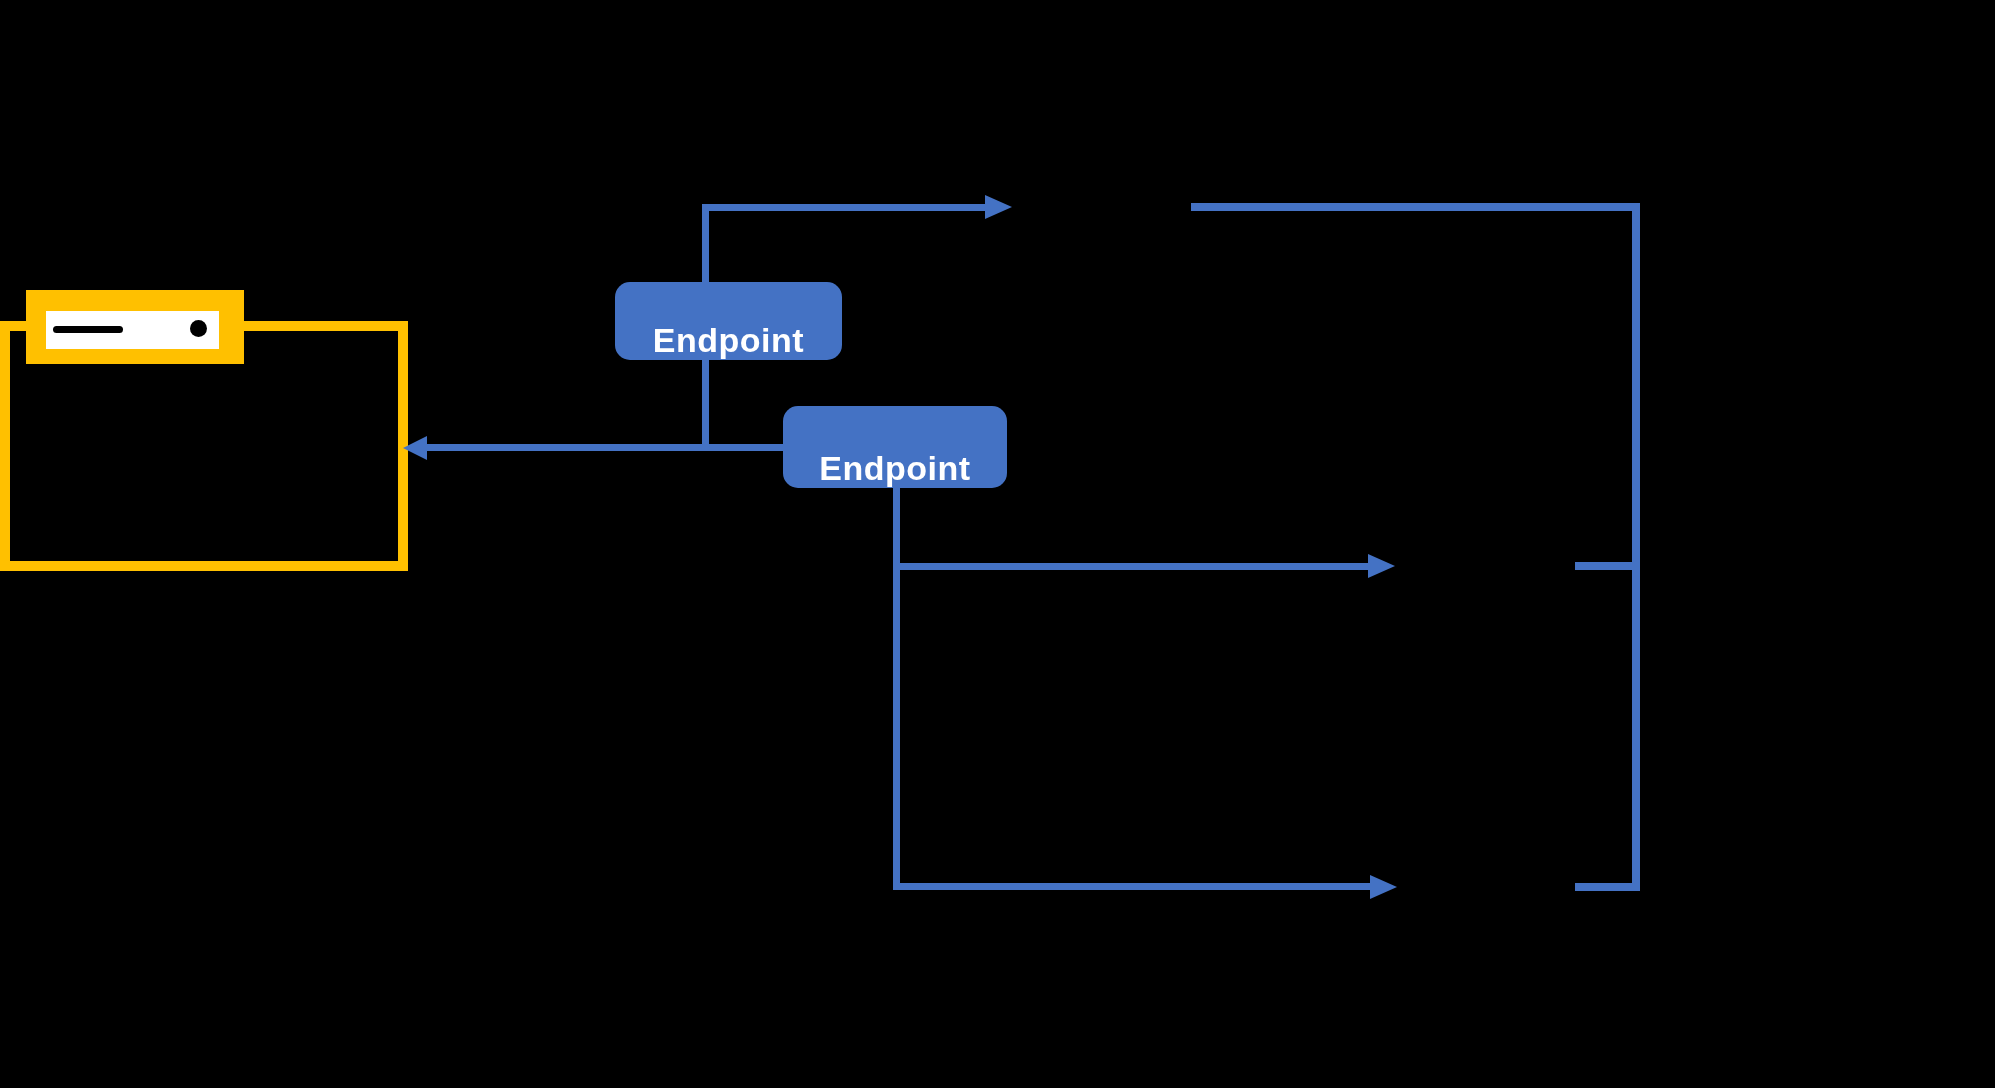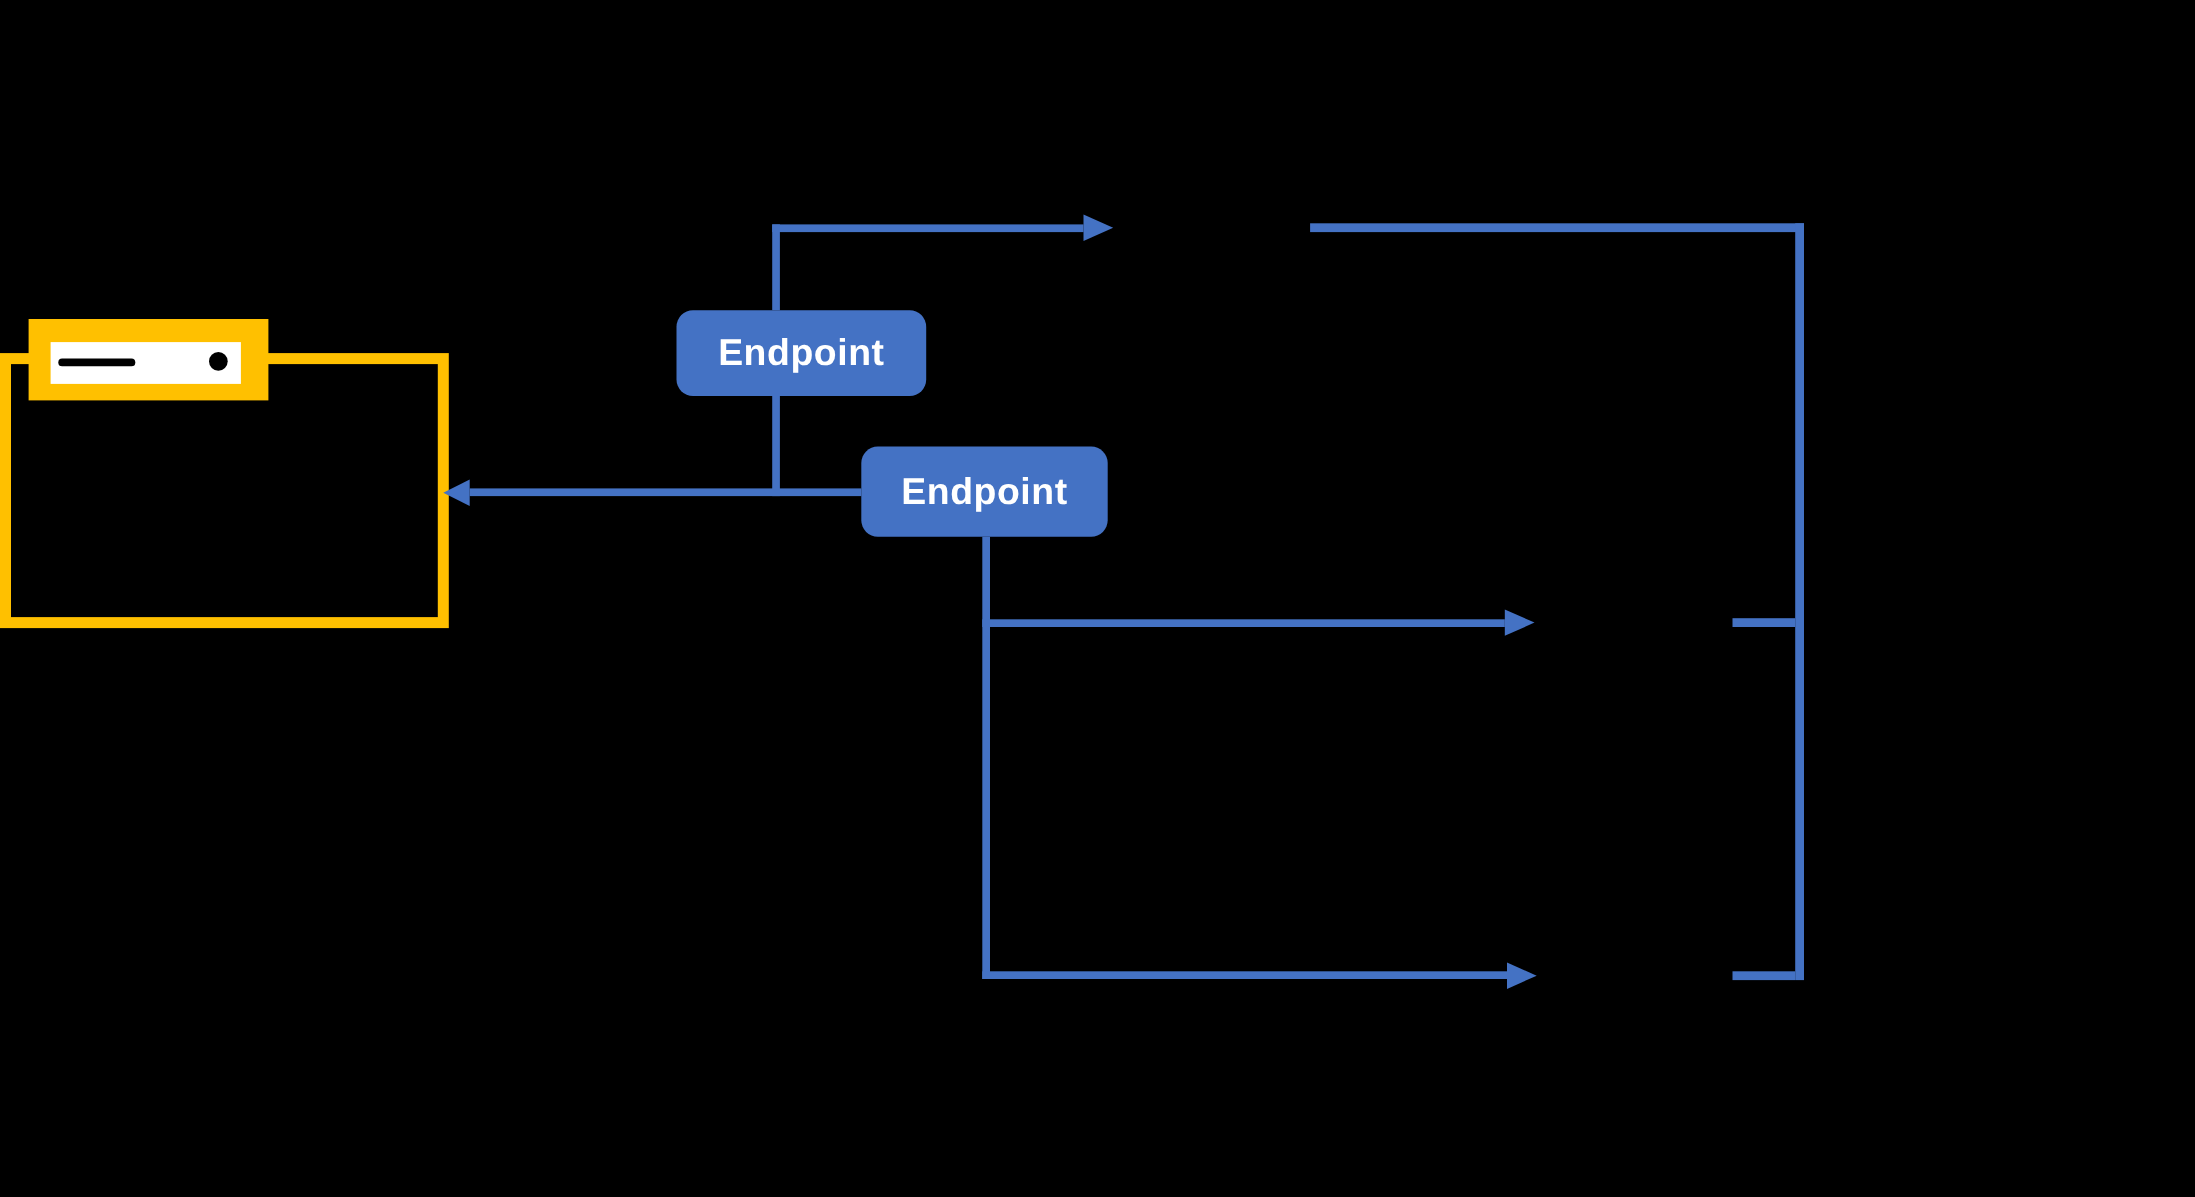--- a/index.html
+++ b/index.html
@@ -44,21 +44,21 @@
   .bw-dot{
     position:absolute;left:190px;top:320px;
     width:17px;height:17px;border-radius:50%;
     background:var(--glyph);
   }
   
   .node{
     position:absolute;
     background:var(--blue);
     border-radius:15px;
-    display:flex;align-items:center;justify-content:center;
+    display:flex;align-items:flex-end;justify-content:center;
     color:var(--label);
     font-weight:700;
     font-size:34px;
     letter-spacing:0.5px;
   }
   .node1{left:615px;top:282px;width:227px;height:78px;}
   .node2{left:783px;top:406px;width:224px;height:82px;}
   
   .ln{position:absolute;background:var(--blue);}
   

